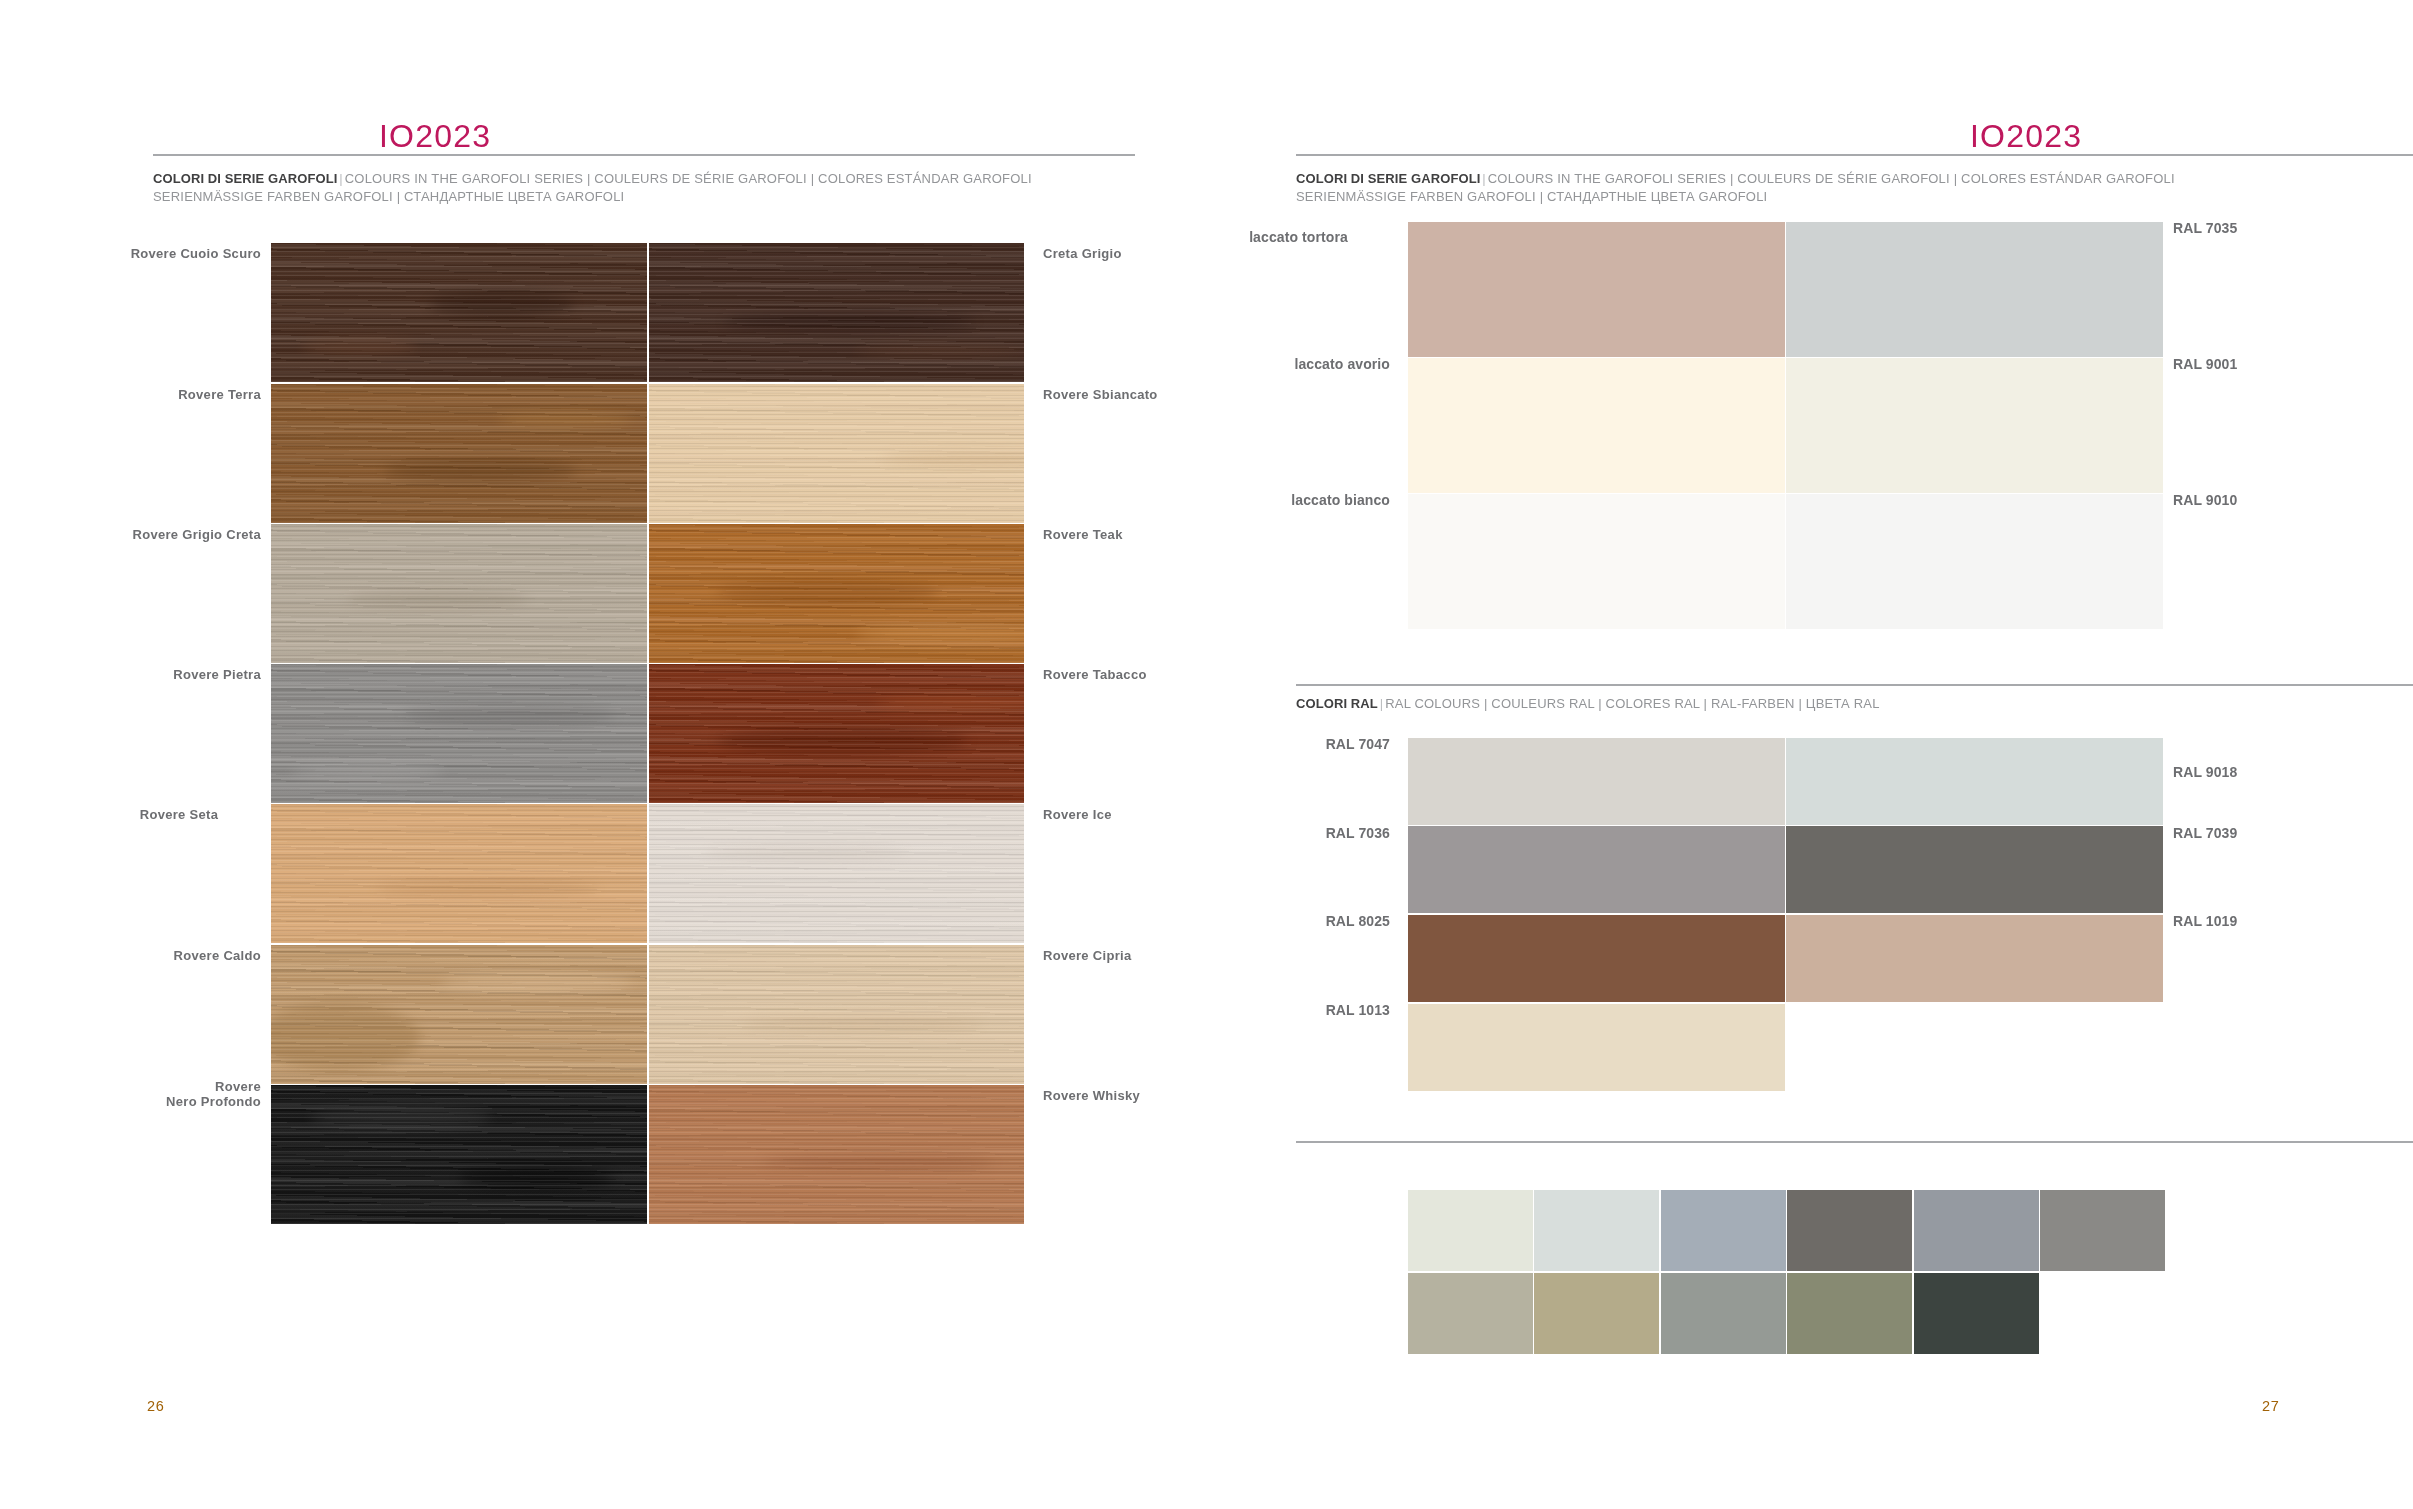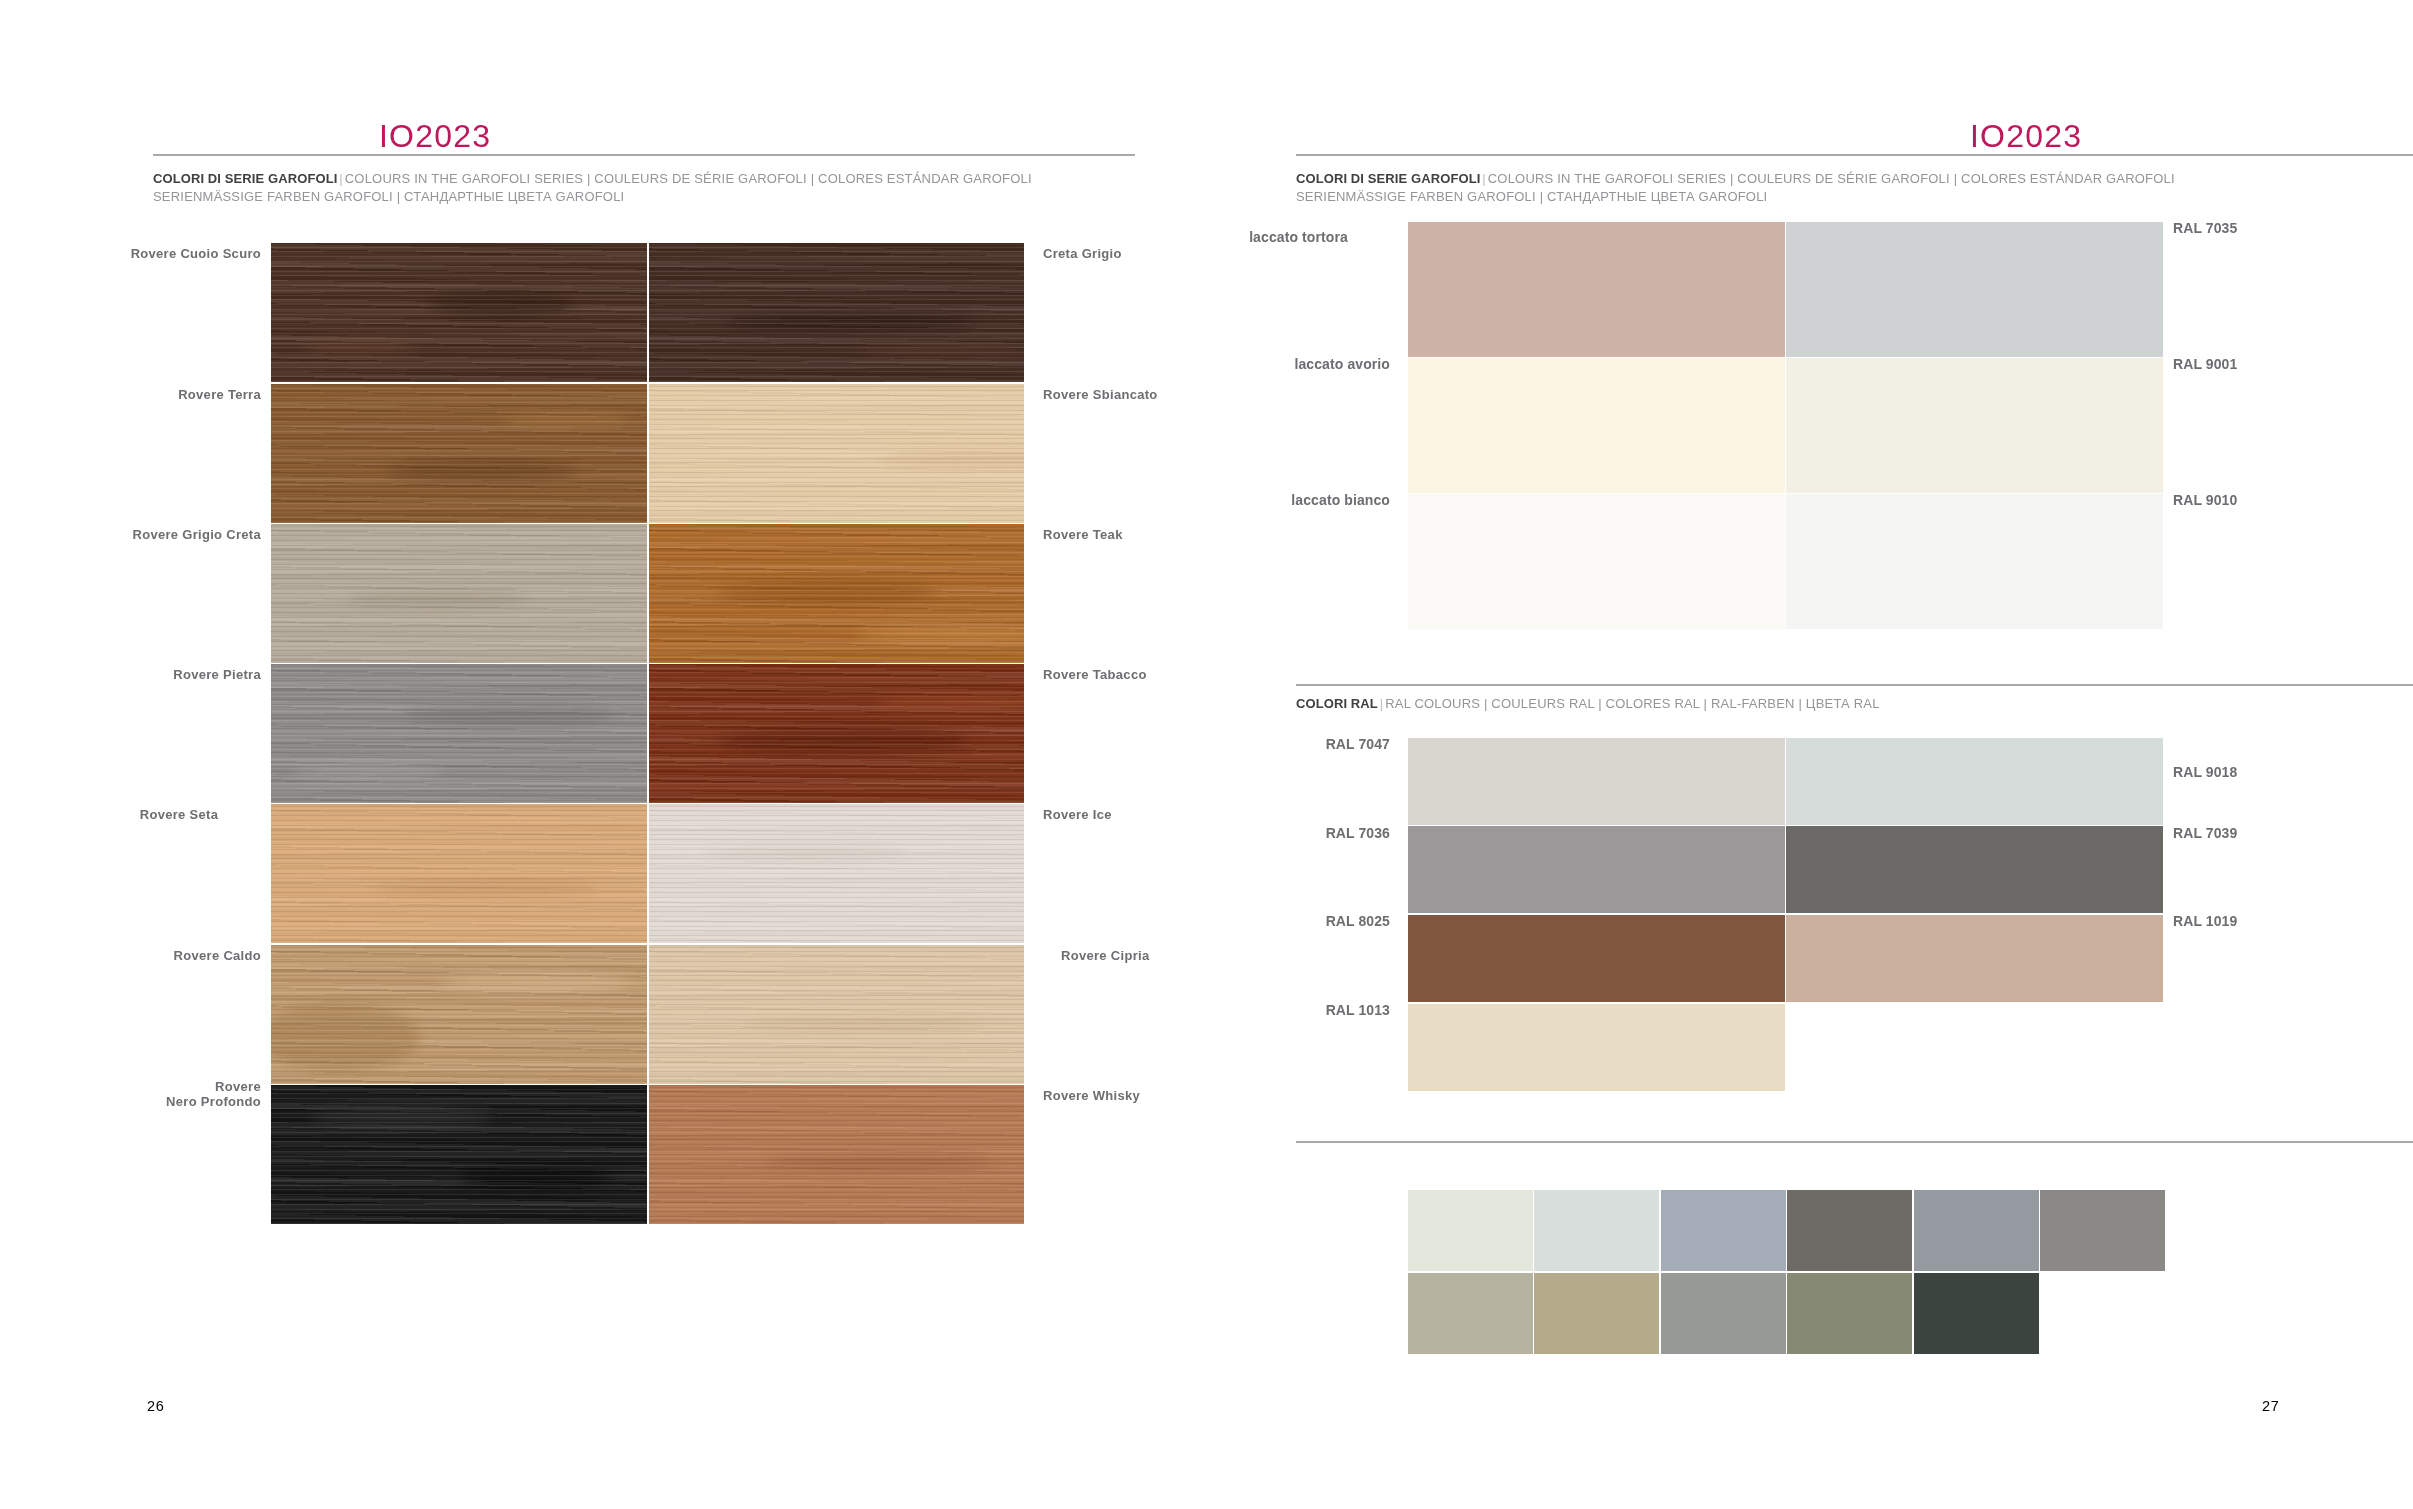--- a/index.html
+++ b/index.html
@@ -130,21 +130,21 @@
   .wood .knot {
     position: absolute;
     border-radius: 50%;
     filter: blur(5.8px);
     opacity: .45;
   }
 
   .pageno {
     position: absolute;
     font-size: 14.5px;
-    color: #000000;
+    color: #a16207;
     letter-spacing: 0.6px;
     font-family: "Liberation Sans", sans-serif;
     text-align: right;
   }
 </style>
 </head>
 <body>
 
 <div class="spread">
 
@@ -245,21 +245,21 @@
       <div class="knot" style="left:60%; top:22%; width:174px; height:17.4px; background:#9e4a24;"></div>
     </div>
 
     <div class="lbl left-align" style="left:1043px; top:807px; width:164px;">Rovere Ice</div>
     <div class="wood" style="left:649px; top:804px; width:375px; height:139px; background:#e4dcd4;">
       <div class="grainA" style="opacity:.3"></div>
         <div class="grainB" style="opacity:.45"></div>
       <div class="knot" style="left:15%; top:30%; width:203px; height:13.5px; background:#cdc3ba;"></div>
     </div>
 
-    <div class="lbl left-align" style="left:1043px; top:948px; width:164px;margin-left:18px;">Rovere Cipria</div>
+    <div class="lbl left-align" style="left:1043px; top:948px; width:164px;">Rovere Cipria</div>
     <div class="wood" style="left:649px; top:945px; width:375px; height:139px; background:#e0c8a8;">
       <div class="grainA" style="opacity:.4"></div>
         <div class="grainB" style="opacity:.55"></div>
       <div class="knot" style="left:25%; top:52%; width:241px; height:13.5px; background:#c9ad8b;"></div>
     </div>
 
     <div class="lbl left-align" style="left:1043px; top:1088px; width:164px;">Rovere Whisky</div>
     <div class="wood" style="left:649px; top:1085px; width:375px; height:139px; background:#b77a52;">
       <div class="grainA" style="opacity:.45"></div>
         <div class="grainB" style="opacity:.6"></div>

